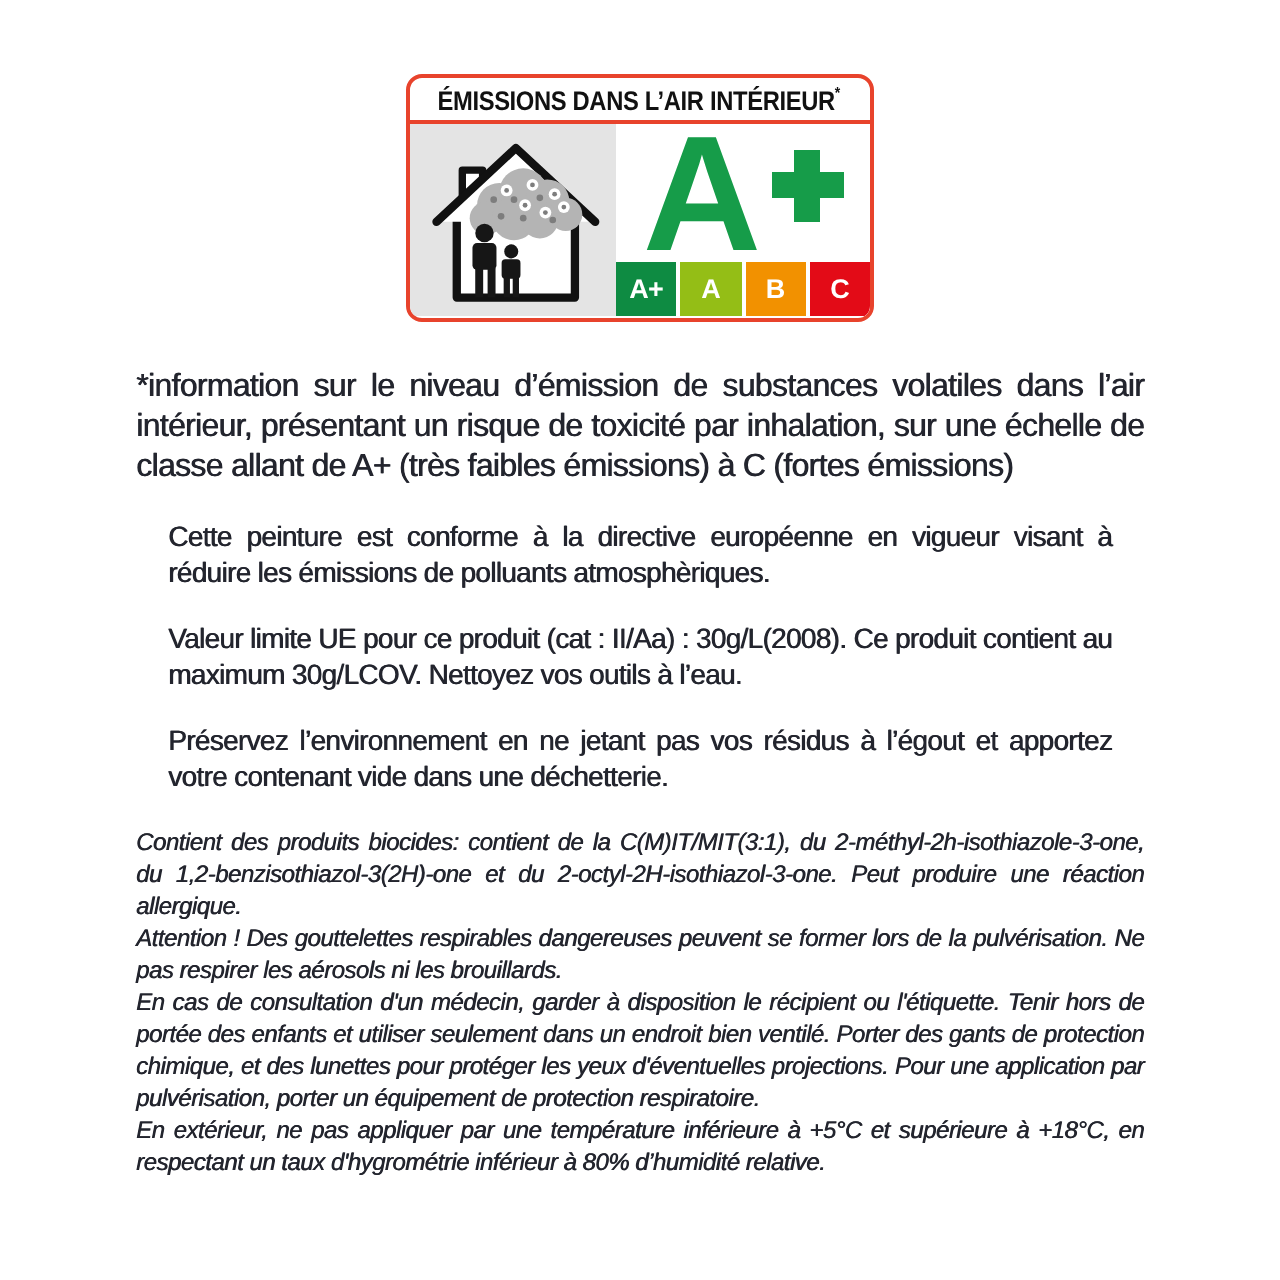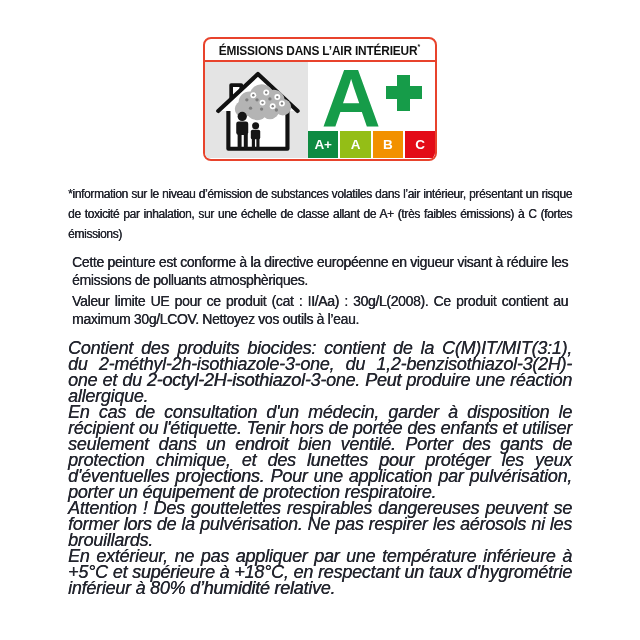--- a/index.html
+++ b/index.html
@@ -39,30 +39,30 @@
   .plus::after{content:"";position:absolute;top:0;bottom:0;left:50%;margin-left:-6.5px;width:13px;background:currentColor;}
   .scale-row{height:27px;display:flex;gap:2px;background:#fff;}
   .scale-cell{
     flex:1;display:flex;align-items:center;justify-content:center;
     color:#fff;font-weight:bold;font-size:13.5px;letter-spacing:-0.3px;
   }
 
   
   .text-col{position:absolute;left:68px;width:504px;top:184px;text-align:justify;}
   .p-footnote{
-    margin:0 0 10px 0;font-size:12px;line-height:20px;letter-spacing:-0.35px;
+    margin:0 0 10px 0;font-size:16px;line-height:20px;letter-spacing:-0.35px;
     text-shadow:0.35px 0 currentColor;
   }
   .reg-group{margin:0 0 12px 0;}
   .p-reg{
-    margin:4px;font-size:14px;line-height:17.5px;letter-spacing:-0.35px;
+    margin:16px;font-size:14px;line-height:17.5px;letter-spacing:-0.35px;
     text-shadow:0.35px 0 currentColor;
   }
   .p-safety{
-    margin:0;font-style:italic;font-size:18px;line-height:16px;letter-spacing:-0.25px;
+    margin:0;font-style:italic;font-size:12px;line-height:16px;letter-spacing:-0.25px;
     text-shadow:0.3px 0 currentColor;
   }
 </style>
 </head>
 <body>
 
 <div class="voc-label">
   <div class="voc-title">
     <span class="squeeze"><span>ÉMISSIONS DANS L’AIR INTÉRIEUR</span><sup>*</sup></span>
   </div>
@@ -132,21 +132,22 @@
     </div>
   </div>
 </div>
 
 <div class="text-col">
   <p class="p-footnote">*information sur le niveau d’émission de substances volatiles dans l’air intérieur, présentant un risque de toxicité par inhalation, sur une échelle de classe allant de A+ (très faibles émissions) à C (fortes émissions)</p>
 
   <div class="reg-group">
     <p class="p-reg">Cette peinture est conforme à la directive européenne en vigueur visant à réduire les émissions de polluants atmosphèriques.</p>
     <p class="p-reg">Valeur limite UE pour ce produit (cat : II/Aa) : 30g/L(2008). Ce produit contient au maximum 30g/LCOV. Nettoyez vos outils à l’eau.</p>
+    <p class="p-reg">Préservez l’environnement en ne jetant pas vos résidus à l’égout et apportez votre contenant vide dans une déchetterie.</p>
   </div>
 
   <div>
     <p class="p-safety">Contient des produits biocides: contient de la C(M)IT/MIT(3:1), du 2-méthyl-2h-isothiazole-3-one, du 1,2-benzisothiazol-3(2H)-one et du 2-octyl-2H-isothiazol-3-one. Peut produire une réaction allergique.</p>
+    <p class="p-safety">Attention ! Des gouttelettes respirables dangereuses peuvent se former lors de la pulvérisation. Ne pas respirer les aérosols ni les brouillards.</p>
     <p class="p-safety">En cas de consultation d'un médecin, garder à disposition le récipient ou l'étiquette. Tenir hors de portée des enfants et utiliser seulement dans un endroit bien ventilé. Porter des gants de protection chimique, et des lunettes pour protéger les yeux d'éventuelles projections. Pour une application par pulvérisation, porter un équipement de protection respiratoire.</p>
-    <p class="p-safety">Attention ! Des gouttelettes respirables dangereuses peuvent se former lors de la pulvérisation. Ne pas respirer les aérosols ni les brouillards.</p>
     <p class="p-safety">En extérieur, ne pas appliquer par une température inférieure à +5°C et supérieure à +18°C, en respectant un taux d'hygrométrie inférieur à 80% d’humidité relative.</p>
   </div>
 </div>
 
 </body></html>

